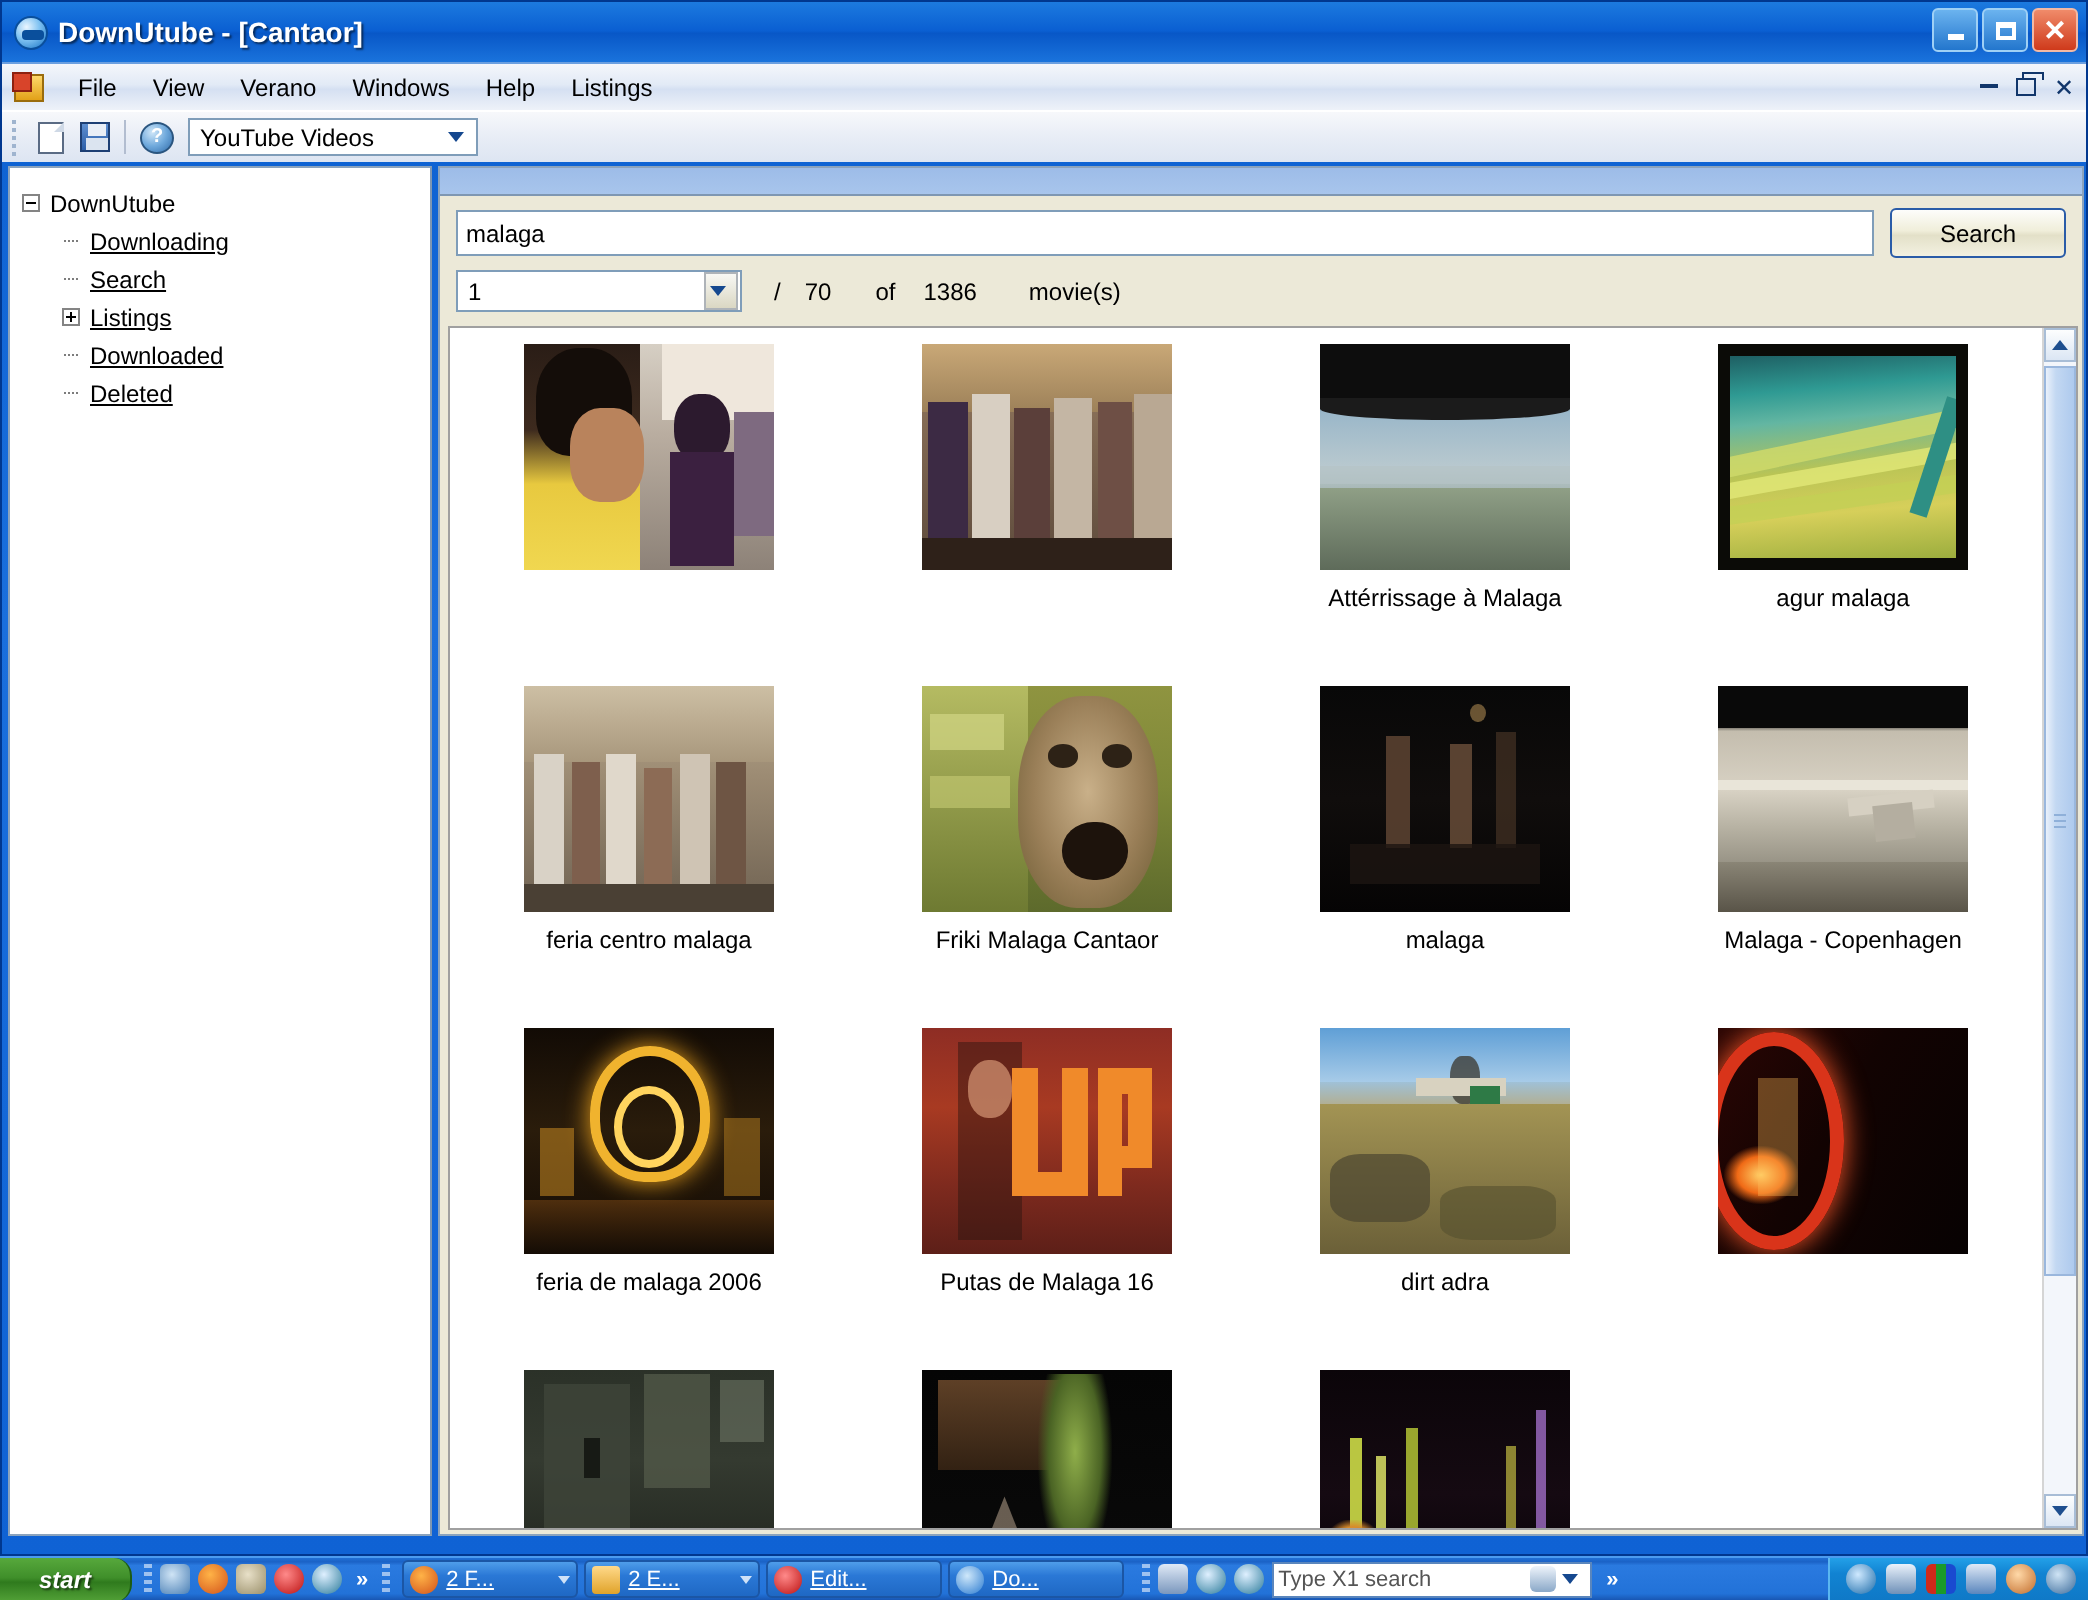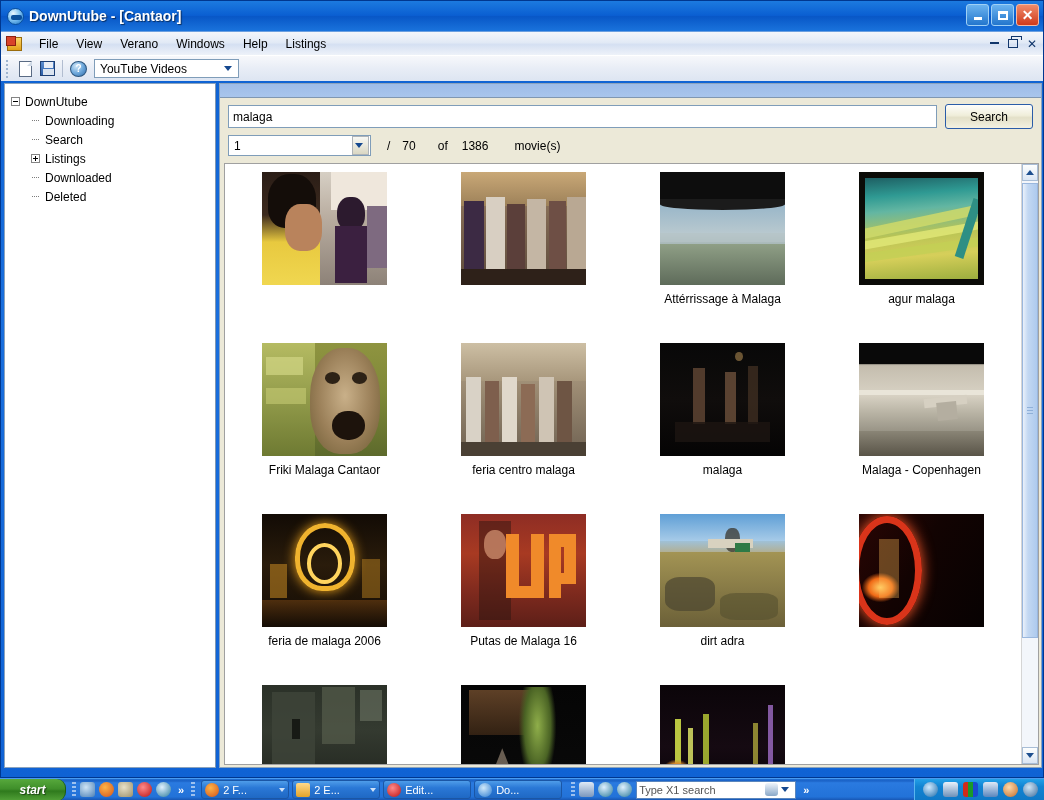--- a/index.html
+++ b/index.html
@@ -123,21 +123,21 @@
   }
   .tree-panel {
     width: 212px; height: 685px;
     background: #fff;
     border: 1px solid #8ba3bd;
     border-right: 1px solid #7f97b2;
     padding: 8px 0 0 6px;
     overflow: hidden;
   }
   .tree-row { display: flex; align-items: center; height: 19px; font-size: 12px; color:#000; }
-  .tree-row.child { padding-left: 20px; }
+  .tree-row.child { padding-left: 20px; text-decoration: underline; }
   .expander {
     width: 9px; height: 9px; border: 1px solid #848484; background: #fff;
     margin-right: 5px; position: relative; flex: none;
   }
   .expander:before { content:""; position:absolute; left:1px; top:3px; width:5px; height:1px; background:#000; }
   .expander.plus:after { content:""; position:absolute; left:3px; top:1px; width:1px; height:5px; background:#000; }
   .dash { width: 9px; margin-right: 5px; flex: none; position: relative; height: 19px; }
   .dash:before { content:""; position:absolute; left:1px; top:9px; width:7px; height:1px; border-top:1px dotted #7c7c7c; }
   .tree-label { white-space: nowrap; }
 
@@ -242,21 +242,21 @@
   .ql { display:flex; align-items:center; gap:4px; padding: 0 6px; }
   .ql-grip { width:4px; height:16px;
     background: repeating-linear-gradient(180deg,rgba(255,255,255,.55) 0 2px,transparent 2px 4px); }
   .tray-ico { width:15px; height:15px; border-radius:3px; }
   .chev { color:#fff; font-size:11px; font-weight:bold; padding:0 3px; }
   .task-btn {
     height: 19px; min-width: 88px; margin-right: 3px;
     background: linear-gradient(180deg,#4f9de9 0%,#2a78d6 40%,#1f68c4 100%);
     border: 1px solid #1b56a5; border-radius: 3px;
     display:flex; align-items:center; gap:4px; padding: 0 3px;
-    color:#fff; font-size:11px; white-space:nowrap; overflow:hidden;
+    color:#fff; font-size:11px; white-space:nowrap; overflow:hidden;text-decoration:underline;
   }
   .task-btn .tb-ic { width:14px;height:14px;border-radius:2px;flex:none; }
   .task-arrow { margin-left:auto; width:0;height:0;border-left:3px solid transparent;border-right:3px solid transparent;border-top:4px solid #cfe2f8; }
   .x1-box {
     height:18px; width:160px; background:#fff; border:1px solid #5a86bd;
     display:flex; align-items:center; padding:0 2px; font-size:11px; color:#555; gap:3px;
   }
   .tray {
     margin-left:auto; height:22px; display:flex; align-items:center; gap:5px;
     padding: 0 6px 0 8px;
@@ -421,45 +421,45 @@
               <div style="position:absolute;left:-5%;top:38%;width:115%;height:10%;background:#cfd96a;transform:rotate(-12deg);opacity:.85;"></div>
               <div style="position:absolute;left:-5%;top:52%;width:115%;height:8%;background:#e2e878;transform:rotate(-10deg);opacity:.8;"></div>
               <div style="position:absolute;left:-5%;top:66%;width:115%;height:9%;background:#c3cf55;transform:rotate(-8deg);opacity:.8;"></div>
               <div style="position:absolute;right:4%;top:20%;width:8%;height:60%;background:#2e8f84;transform:rotate(18deg);"></div>
             </div>
             <div class="caption">agur malaga</div>
           </div>
 
           <div class="cell">
             <div class="thumb" style="background:
-              linear-gradient(180deg,#8f9440 0%,#7e8838 45%,#5d6a2c 100%);">
-              <div style="position:absolute;left:0;top:0;width:42%;height:100%;background:linear-gradient(180deg,#b5bb62,#6e7a32);"></div>
-              <div style="position:absolute;left:3%;top:12%;width:30%;height:16%;background:#d2d684;opacity:.7;"></div>
-              <div style="position:absolute;left:3%;top:40%;width:32%;height:14%;background:#c6cc74;opacity:.6;"></div>
-              <div style="position:absolute;left:38%;top:4%;width:56%;height:94%;background:radial-gradient(ellipse at 50% 45%,#c9b089 0%,#9a7f58 55%,#6d5c34 100%);border-radius:45% 45% 42% 42%;"></div>
-              <div style="position:absolute;left:50%;top:26%;width:12%;height:10%;background:#2d2216;border-radius:50%;"></div>
-              <div style="position:absolute;left:72%;top:26%;width:12%;height:10%;background:#2d2216;border-radius:50%;"></div>
-              <div style="position:absolute;left:56%;top:60%;width:26%;height:26%;background:#1d130c;border-radius:48%;"></div>
-            </div>
-            <div class="caption">Friki Malaga Cantaor</div>
-          </div>
-
-          <div class="cell">
-            <div class="thumb" style="background:
               linear-gradient(180deg,#b8a98f 0%,#9c8b73 40%,#6f6252 100%);">
               <div style="position:absolute;left:0;top:0;width:100%;height:34%;background:linear-gradient(180deg,#cdbfa4,#a8977c);"></div>
               <div style="position:absolute;left:4%;top:30%;width:12%;height:58%;background:#d9d2c6;"></div>
               <div style="position:absolute;left:19%;top:34%;width:11%;height:54%;background:#7e5f4d;"></div>
               <div style="position:absolute;left:33%;top:30%;width:12%;height:58%;background:#e0d8cb;"></div>
               <div style="position:absolute;left:48%;top:36%;width:11%;height:52%;background:#8c6b55;"></div>
               <div style="position:absolute;left:62%;top:30%;width:12%;height:58%;background:#cfc4b4;"></div>
               <div style="position:absolute;left:77%;top:34%;width:12%;height:54%;background:#6e5544;"></div>
               <div style="position:absolute;left:0;bottom:0;width:100%;height:12%;background:#4a4034;"></div>
             </div>
             <div class="caption">feria centro malaga</div>
+          </div>
+
+          <div class="cell">
+            <div class="thumb" style="background:
+              linear-gradient(180deg,#8f9440 0%,#7e8838 45%,#5d6a2c 100%);">
+              <div style="position:absolute;left:0;top:0;width:42%;height:100%;background:linear-gradient(180deg,#b5bb62,#6e7a32);"></div>
+              <div style="position:absolute;left:3%;top:12%;width:30%;height:16%;background:#d2d684;opacity:.7;"></div>
+              <div style="position:absolute;left:3%;top:40%;width:32%;height:14%;background:#c6cc74;opacity:.6;"></div>
+              <div style="position:absolute;left:38%;top:4%;width:56%;height:94%;background:radial-gradient(ellipse at 50% 45%,#c9b089 0%,#9a7f58 55%,#6d5c34 100%);border-radius:45% 45% 42% 42%;"></div>
+              <div style="position:absolute;left:50%;top:26%;width:12%;height:10%;background:#2d2216;border-radius:50%;"></div>
+              <div style="position:absolute;left:72%;top:26%;width:12%;height:10%;background:#2d2216;border-radius:50%;"></div>
+              <div style="position:absolute;left:56%;top:60%;width:26%;height:26%;background:#1d130c;border-radius:48%;"></div>
+            </div>
+            <div class="caption">Friki Malaga Cantaor</div>
           </div>
 
           <div class="cell">
             <div class="thumb" style="background:
               linear-gradient(180deg,#080808 0%,#100d0c 50%,#050404 100%);">
               <div style="position:absolute;left:26%;top:22%;width:10%;height:50%;background:#5e4433;opacity:.85;"></div>
               <div style="position:absolute;left:52%;top:26%;width:9%;height:46%;background:#7a5a42;opacity:.7;"></div>
               <div style="position:absolute;left:70%;top:20%;width:8%;height:52%;background:#4a3527;opacity:.65;"></div>
               <div style="position:absolute;left:12%;top:70%;width:76%;height:18%;background:#1d1512;opacity:.8;"></div>
               <div style="position:absolute;left:60%;top:8%;width:6%;height:8%;background:#c9a05e;opacity:.5;border-radius:50%;"></div>

